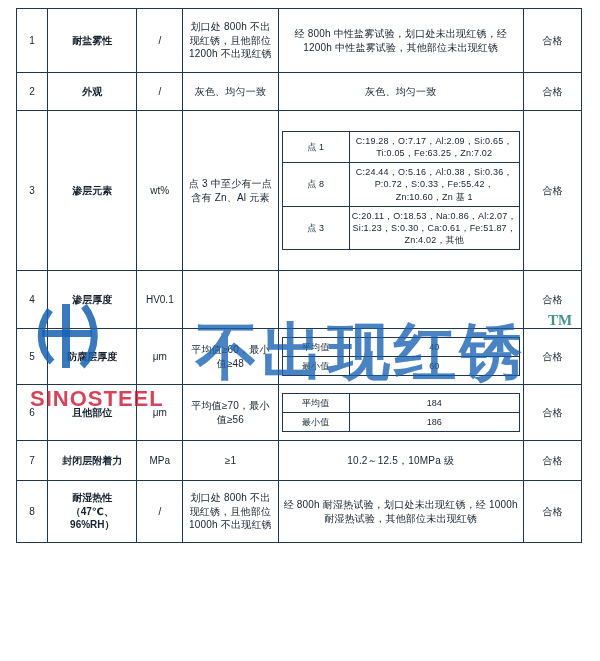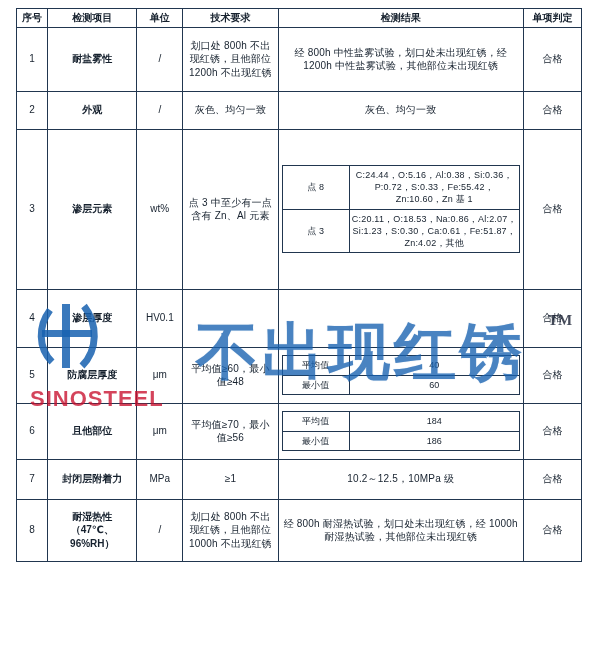--- a/index.html
+++ b/index.html
@@ -85,21 +85,21 @@
   }
   #wm-cn{
     left:196px;top:310px;
     font-size:62px;
     letter-spacing:4px;
     text-shadow:0 0 1px rgba(23,97,176,.4);
   }
   #wm-tm{
     left:548px;top:312px;
     font-size:15px;
-    color:#0f172a;
+    color:#0f766e;
   }
   #wm-en{
     left:30px;top:386px;
     font-size:22px;
     letter-spacing:1px;
     color:#c8102e;
     font-family:"Liberation Sans","DejaVu Sans",sans-serif;
   }
   
   #wm-logo{
@@ -114,28 +114,20 @@
   <table class="report">
     <colgroup>
       <col class="colno">
         <col class="colitem">
         <col class="colunit">
       <col class="colreq">
         <col class="colres">
         <col class="coljudge">
     </colgroup>
     <tbody>
-      <tr class="hdr">
-        <td>序号</td>
-        <td>检测项目</td>
-        <td>单位</td>
-        <td>技术要求</td>
-        <td>检测结果</td>
-        <td>单项判定</td>
-      </tr>
 
       <tr style="height:64px;">
         <td>1</td>
         <td class="item-name">耐盐雾性</td>
         <td>/</td>
         <td class="blur">划口处 800h 不出现红锈，且他部位 1200h 不出现红锈</td>
         <td class="blur">经 800h 中性盐雾试验，划口处未出现红锈，经 1200h 中性盐雾试验，其他部位未出现红锈</td>
         <td class="judge">合格</td>
       </tr>
 
@@ -149,20 +141,24 @@
       </tr>
 
       <tr style="height:160px;">
         <td>3</td>
         <td class="item-name">渗层元素</td>
         <td>wt%</td>
         <td class="blur">点 3 中至少有一点含有 Zn、Al 元素</td>
         <td class="nopad">
           <table class="inner">
             <tbody>
+              <tr>
+                <td class="lbl blur">点 1</td>
+                <td class="vals blur">C:19.28，O:7.17，Al:2.09，Si:0.65，Ti:0.05，Fe:63.25，Zn:7.02</td>
+              </tr>
               <tr>
                 <td class="lbl blur">点 8</td>
                 <td class="vals blur">C:24.44，O:5.16，Al:0.38，Si:0.36，P:0.72，S:0.33，Fe:55.42，Zn:10.60，Zn 基 1</td>
               </tr>
               <tr>
                 <td class="lbl blur">点 3</td>
                 <td class="vals blur">C:20.11，O:18.53，Na:0.86，Al:2.07，Si:1.23，S:0.30，Ca:0.61，Fe:51.87，Zn:4.02，其他</td>
               </tr>
             </tbody>
           </table>

